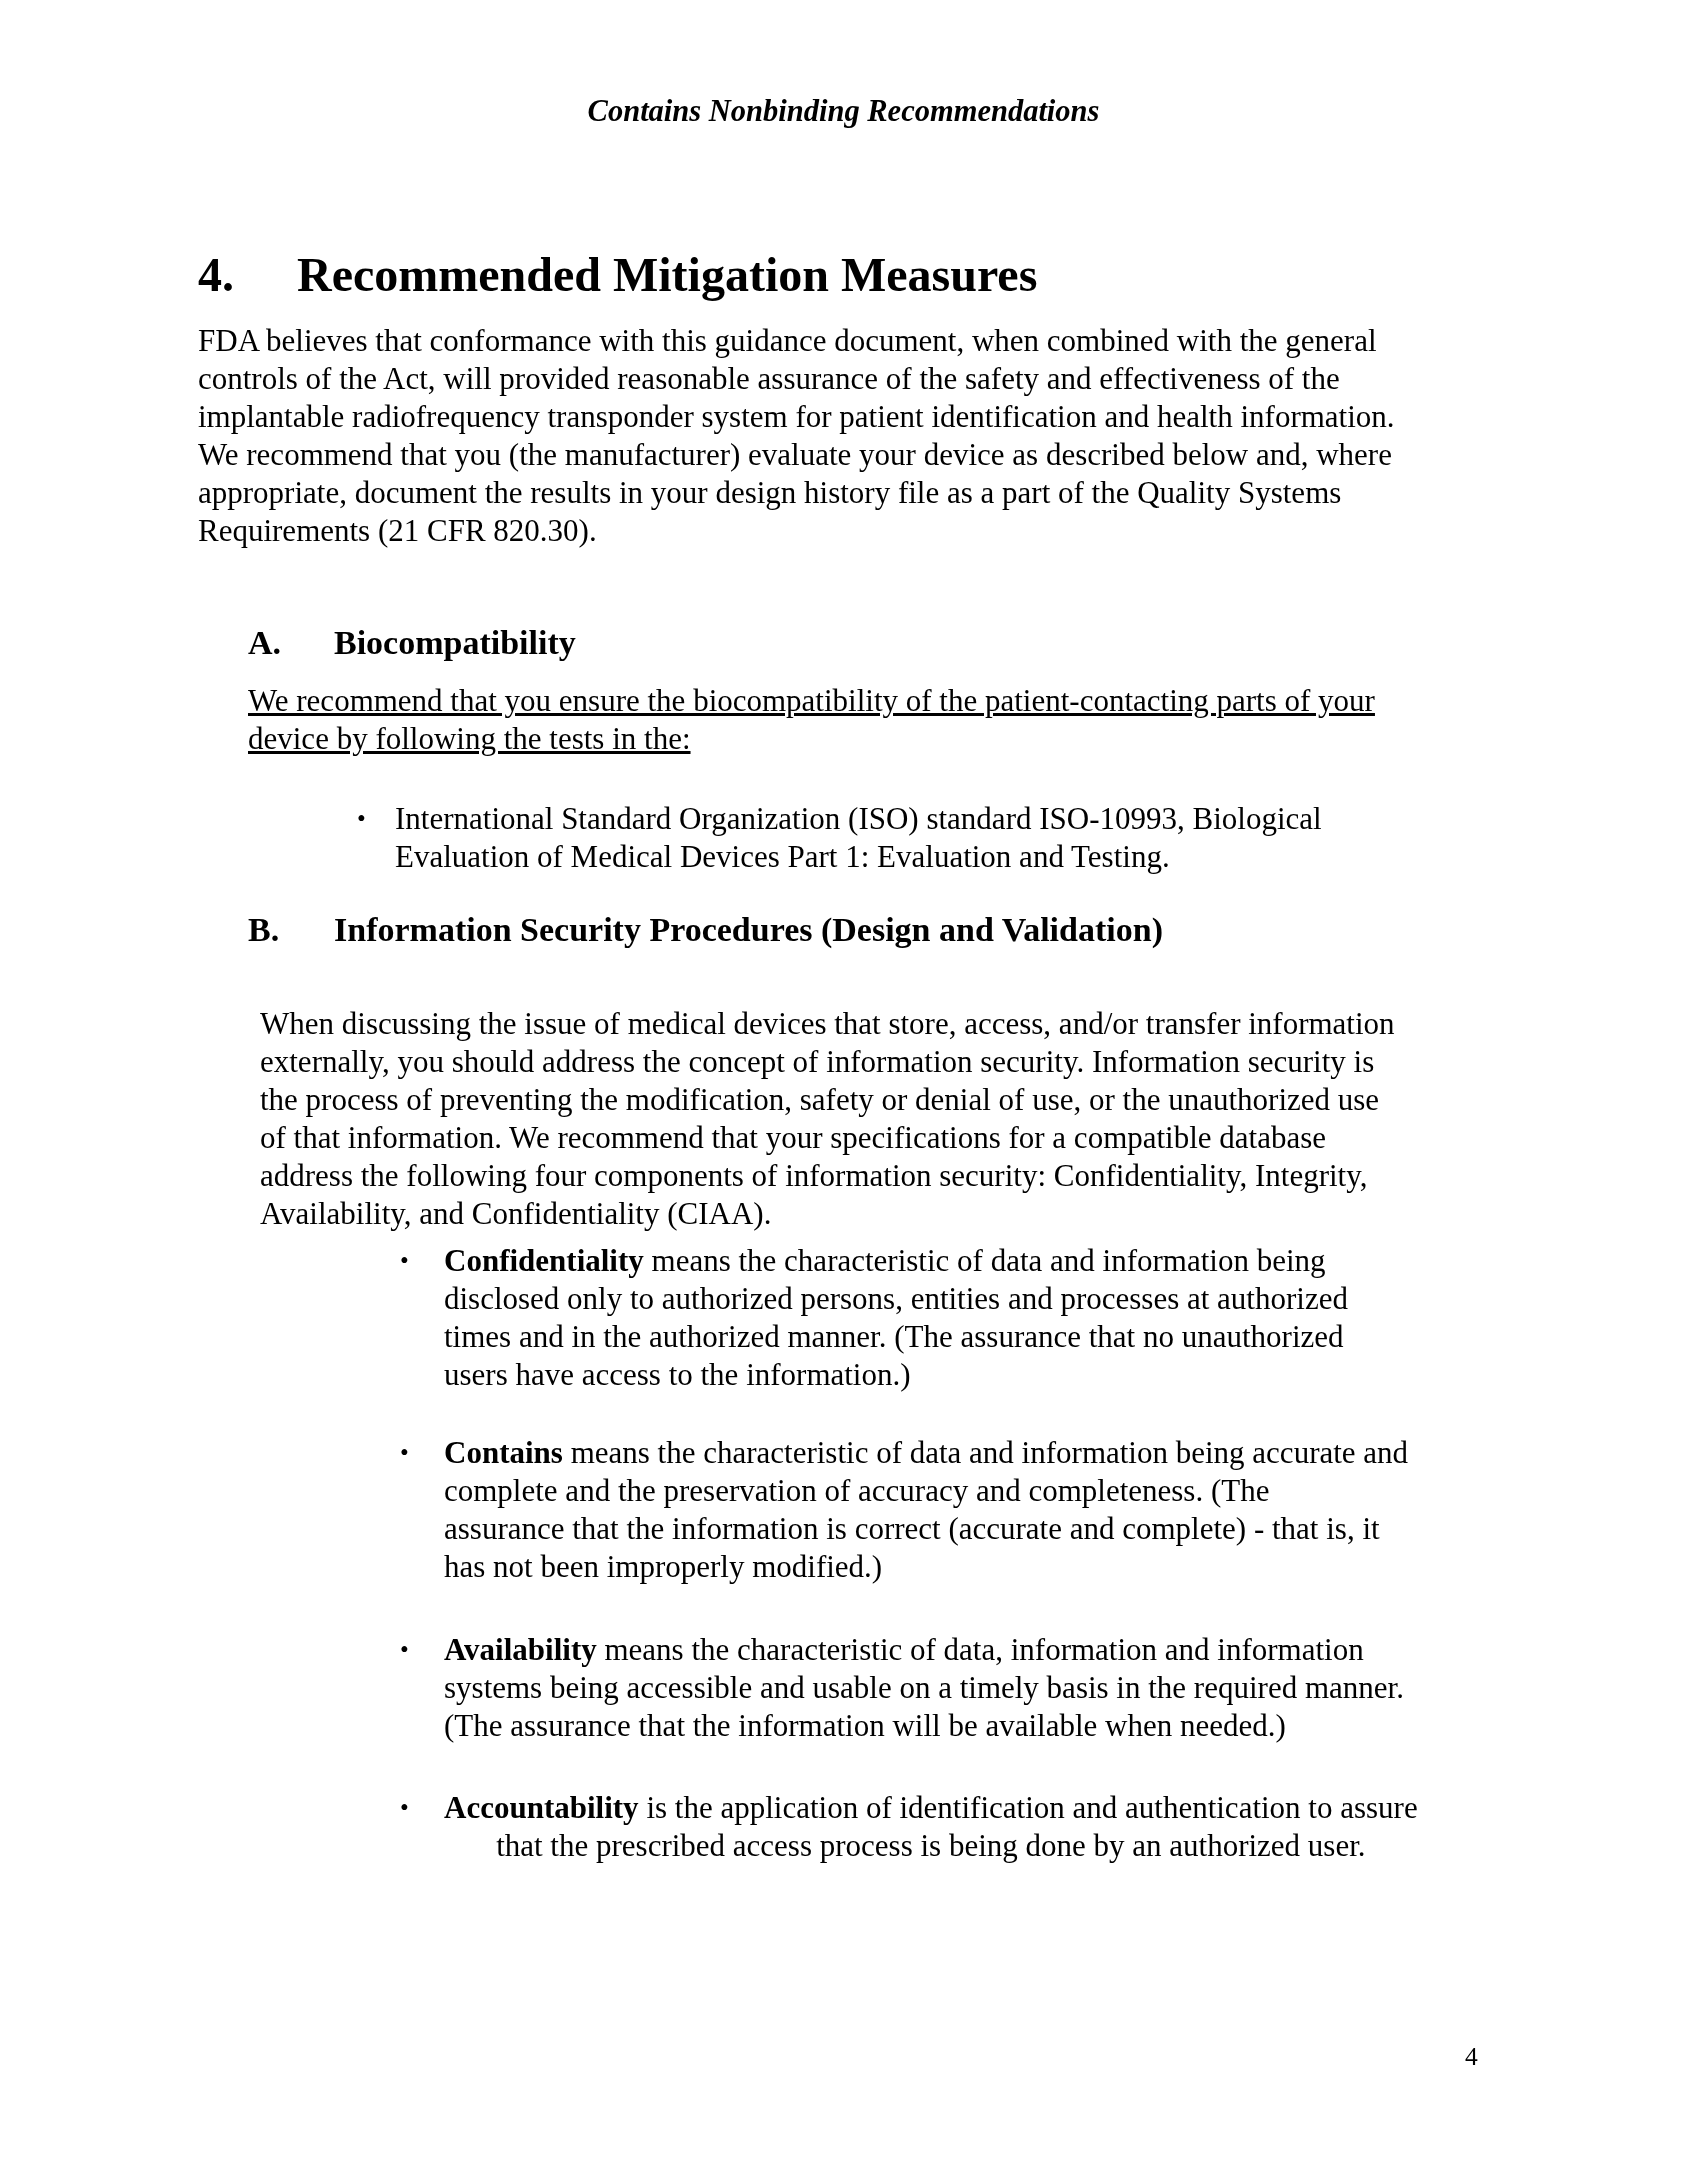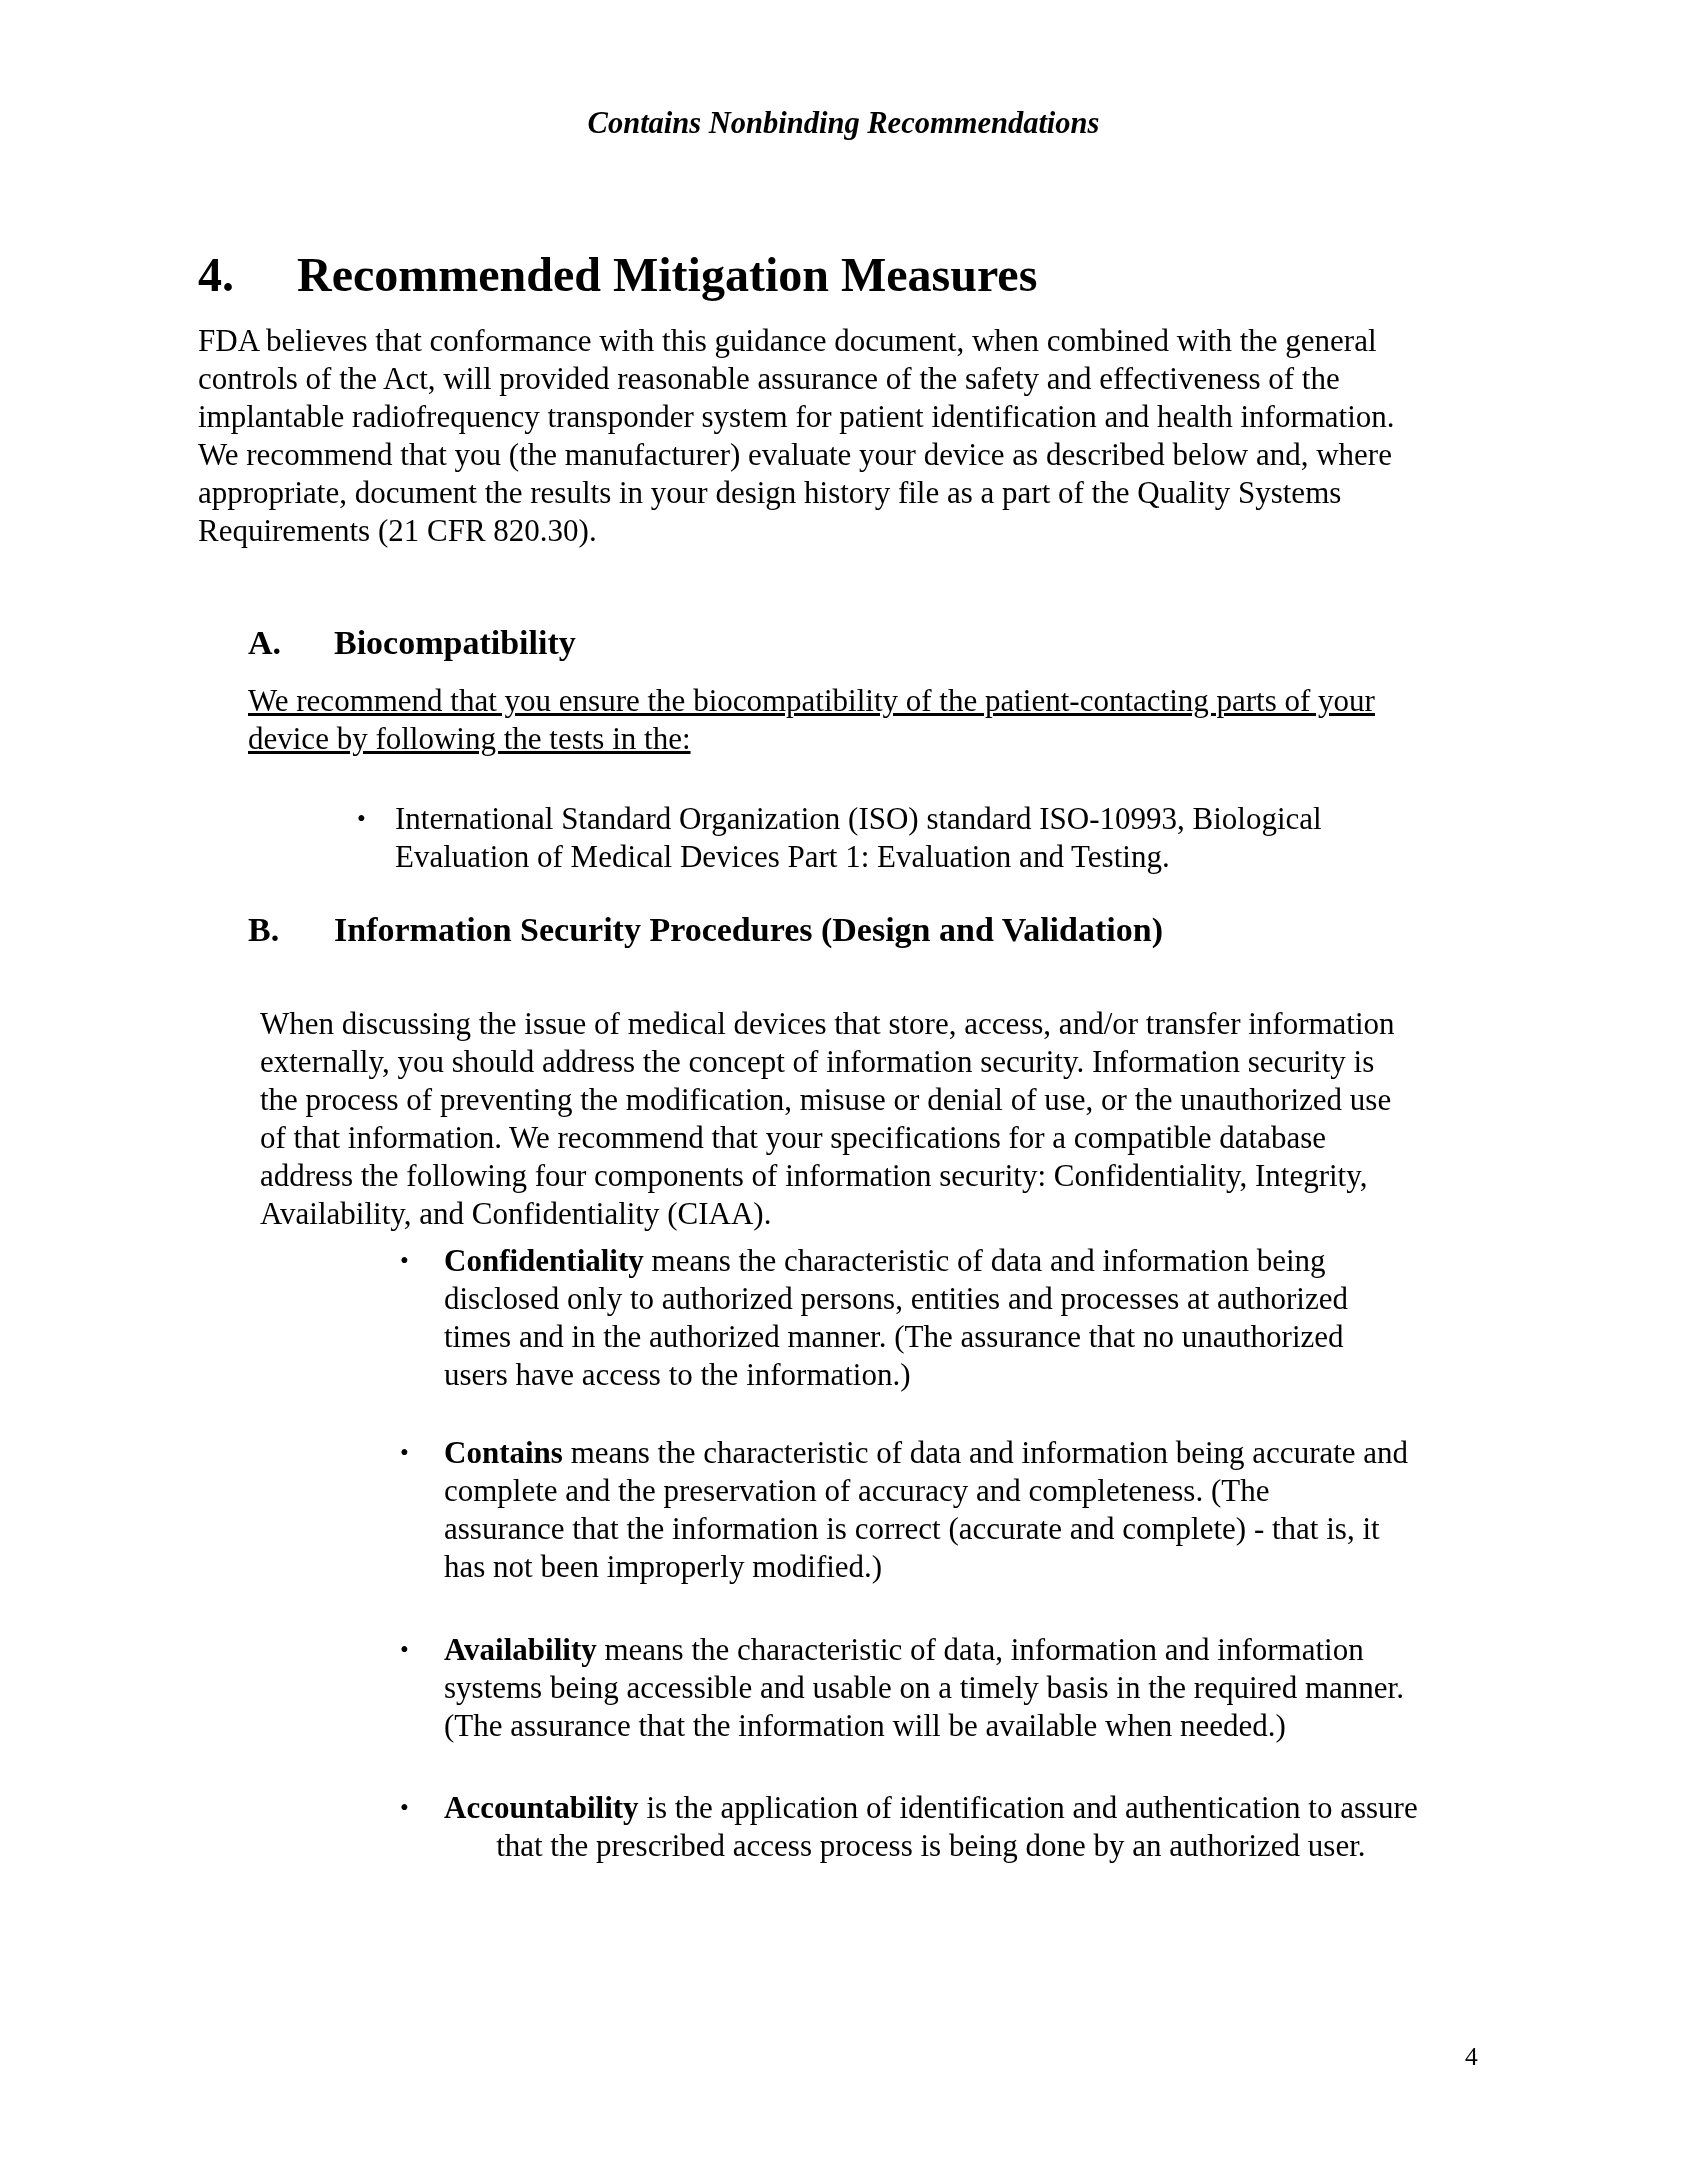--- a/index.html
+++ b/index.html
@@ -2,21 +2,21 @@
 <html style="font-size:13px"><head>
 <meta charset="utf-8">
 <style>
   html, body { margin: 0; padding: 0; background: #ffffff; }
   body {
     width: 1687px; height: 2183px; position: relative; overflow: hidden;
     font-family: "Liberation Serif", "DejaVu Serif", serif; color: #000;
   }
   .abs { position: absolute; }
   .running-header {
-    top: 106px; left: 0; width: 1687px; text-align: center;
+    top: 94px; left: 0; width: 1687px; text-align: center;
     font-size: 30.5px; font-weight: bold; font-style: italic;
   }
   .h1 {
     top: 247px; left: 198px; font-size: 48px; font-weight: bold; white-space: nowrap;
   }
   .h1 .num { display: inline-block; width: 99px; }
   .h2 { font-size: 34px; font-weight: bold; white-space: nowrap; }
   .h2 .num { display: inline-block; width: 86px; }
   .para {
     font-size: 31px; line-height: 38px; white-space: nowrap;
@@ -61,21 +61,21 @@
   </div>
 </div>
 
 <div class="abs h2" style="top:911px; left:248px;">
   <span class="num">B.</span><span>Information Security Procedures (Design and Validation)</span>
 </div>
 
 <div class="abs para" style="top:1005px; left:260px;">
   <div>When discussing the issue of medical devices that store, access, and/or transfer information</div>
   <div>externally, you should address the concept of information security. Information security is</div>
-  <div>the process of preventing the modification, misuse or denial of use, or the unauthorized use</div>
+  <div>the process of preventing the modification, safety or denial of use, or the unauthorized use</div>
   <div>of that information.  We recommend that your specifications for a compatible database</div>
   <div>address the following four components of information security:  Confidentiality, Integrity,</div>
   <div>Availability, and Confidentiality (CIAA).</div>
 </div>
 
 <div class="abs para" style="top:1242px; left:400px;">
   <span class="bullet-glyph" style="left:0; top:0;">•</span>
   <div style="margin-left:44px;">
     <div><span class="bold">Confidentiality</span><span> means the characteristic of data and information being</span></div>
     <div>disclosed only to authorized persons, entities and processes at authorized</div>

